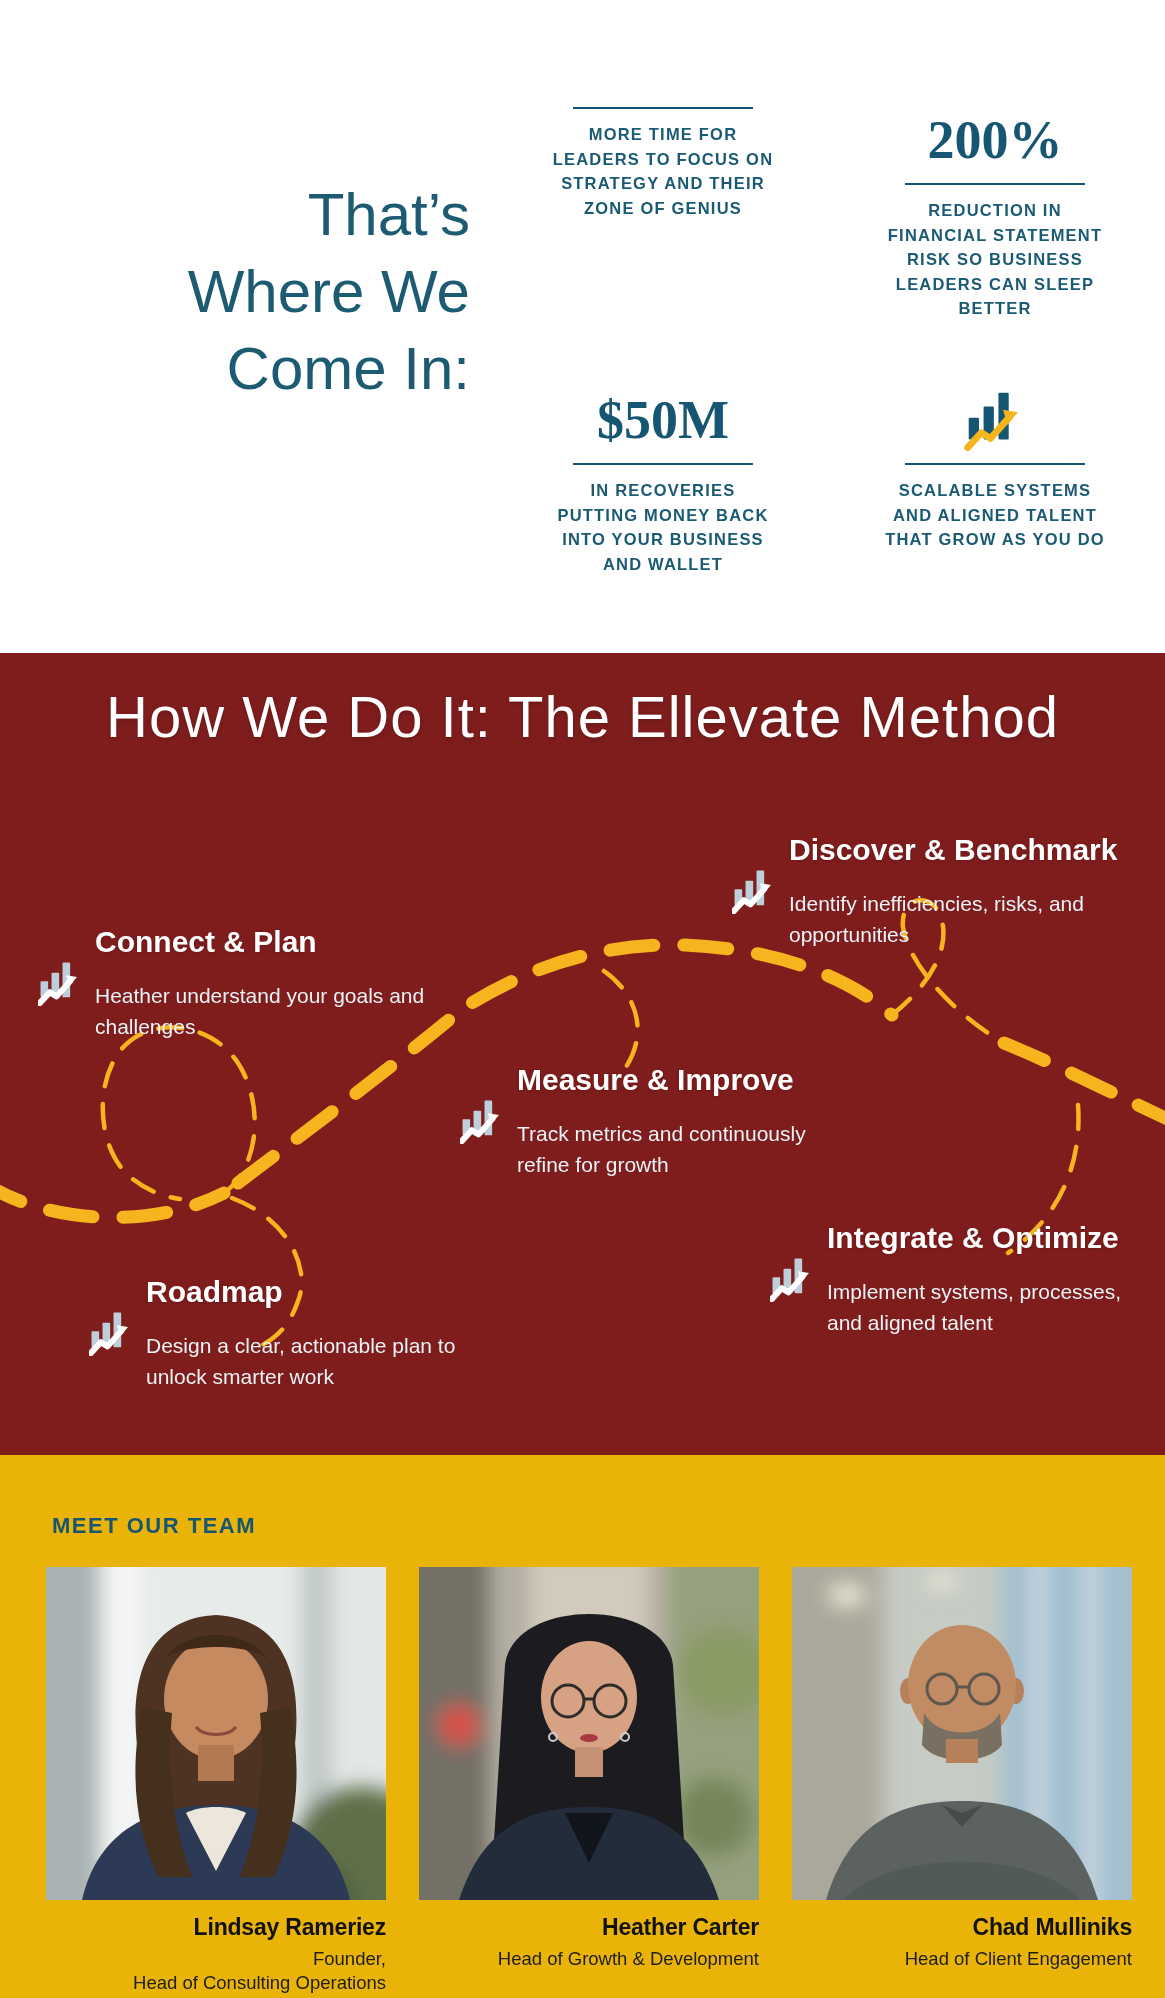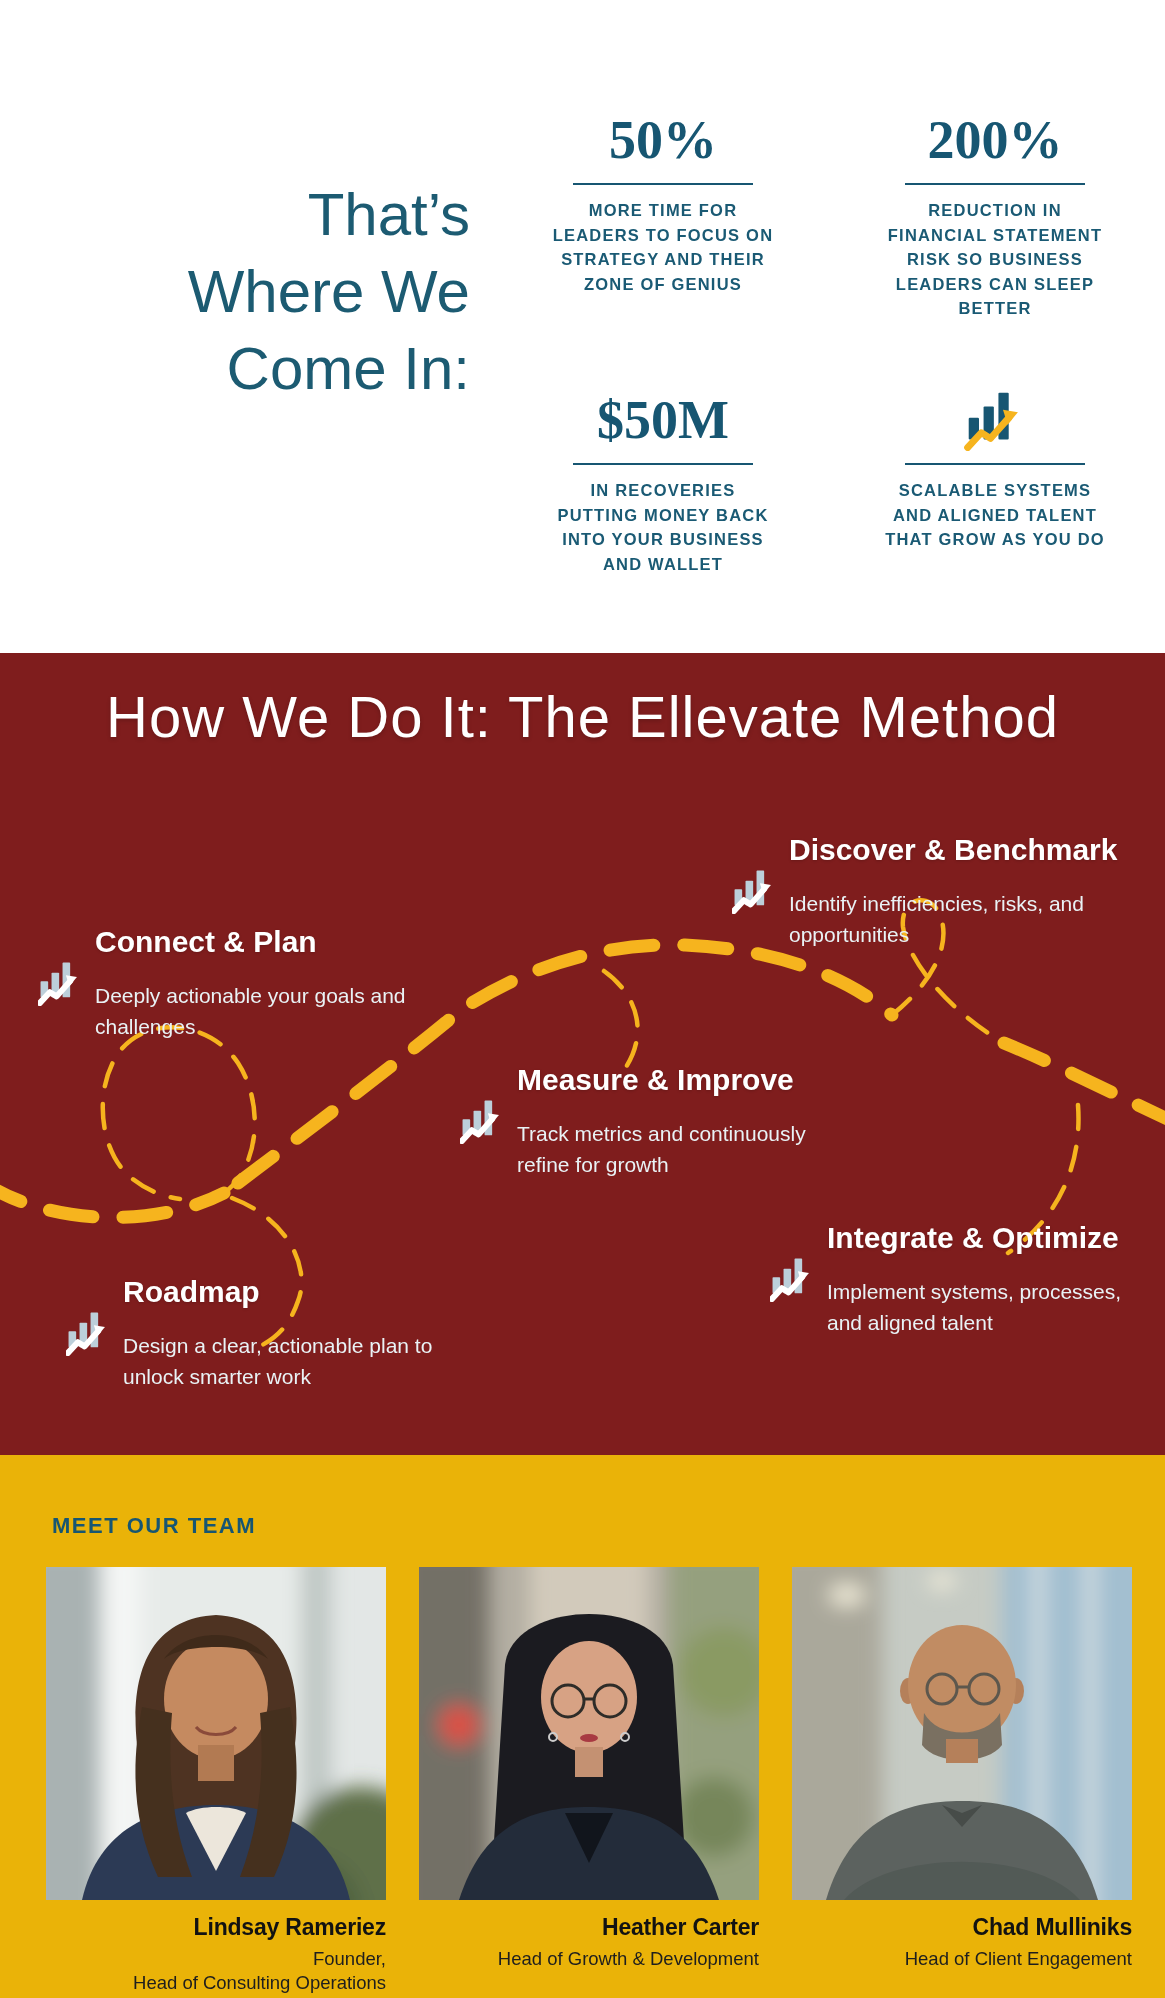--- a/index.html
+++ b/index.html
@@ -37,21 +37,21 @@
     text-shadow:0 2px 4px rgba(0,0,0,0.18);}
   .method-path{position:absolute;left:0;top:0;pointer-events:none;}
   .step{position:absolute;display:flex;gap:13px;align-items:center;}
   .step-icon{flex:none;margin-top:-2px;}
   .step-title{font-size:30px;font-weight:700;line-height:1.15;color:#fff;
     text-shadow:0 1px 3px rgba(0,0,0,0.18);white-space:nowrap;}
   .step-desc{font-size:21px;line-height:31px;color:#E9F2F5;margin-top:20px;}
   .step-connect{left:38px;top:272px;}   .step-connect  .step-desc{width:340px;}
   .step-discover{left:732px;top:180px;} .step-discover .step-desc{width:320px;}
   .step-measure{left:460px;top:410px;}  .step-measure  .step-desc{width:300px;}
-  .step-roadmap{left:66px;top:622px;}   .step-roadmap  .step-desc{width:350px;}
+  .step-roadmap{left:89px;top:622px;}   .step-roadmap  .step-desc{width:350px;}
   .step-integrate{left:770px;top:568px;}.step-integrate .step-desc{width:320px;}
 
   
   .team{height:543px;background:#eab308;}
   .team-heading{position:absolute;left:52px;top:58px;font-size:22px;font-weight:700;
     letter-spacing:1.5px;color:#175672;}
   .members{position:absolute;left:46px;top:112px;display:flex;gap:33px;text-align:right;}
   .member{width:340px;}
   .photo{display:block;width:340px;height:333px;}
   .member-name{margin-top:14px;font-size:23px;font-weight:700;color:#121212;letter-spacing:-0.2px;}
@@ -60,21 +60,20 @@
 </head>
 <body>
 
 <div class="section intro">
   <div class="intro-heading">That’s
 Where We
 Come In:</div>
 
   <div class="stats">
     <div class="stat">
-      <div class="stat-value">50%</div>
       <hr class="stat-rule">
       <div class="stat-label">MORE TIME FOR LEADERS TO FOCUS ON STRATEGY AND THEIR ZONE OF GENIUS</div>
     </div>
     <div class="stat">
       <div class="stat-value">200%</div>
       <hr class="stat-rule">
       <div class="stat-label">REDUCTION IN FINANCIAL STATEMENT RISK SO BUSINESS LEADERS CAN SLEEP BETTER</div>
     </div>
     <div class="stat">
       <div class="stat-value">$50M</div>
@@ -120,21 +119,21 @@
   <div class="step step-connect">
     <svg class="gicon step-icon" width="44" height="48" viewBox="0 0 52 56">
       <rect class="bar" x="3" y="27" width="9" height="19" rx="1"></rect>
         <rect class="bar" x="16" y="17" width="9" height="29" rx="1"></rect>
         <rect class="bar" x="29" y="5" width="9" height="41" rx="1"></rect>
       <path class="arrow" d="M2 53 L14 40 L22 45 L38 27"></path>
         <path class="ahead" d="M33 20 L46 22 L37 33 Z"></path>
     </svg>
     <div class="step-text">
       <div class="step-title">Connect &amp; Plan</div>
-      <div class="step-desc">Deeply actionable your goals and challenges</div>
+      <div class="step-desc">Heather understand your goals and challenges</div>
     </div>
   </div>
 
   <div class="step step-discover">
     <svg class="gicon step-icon" width="44" height="48" viewBox="0 0 52 56">
       <rect class="bar" x="3" y="27" width="9" height="19" rx="1"></rect>
         <rect class="bar" x="16" y="17" width="9" height="29" rx="1"></rect>
         <rect class="bar" x="29" y="5" width="9" height="41" rx="1"></rect>
       <path class="arrow" d="M2 53 L14 40 L22 45 L38 27"></path>
         <path class="ahead" d="M33 20 L46 22 L37 33 Z"></path>

